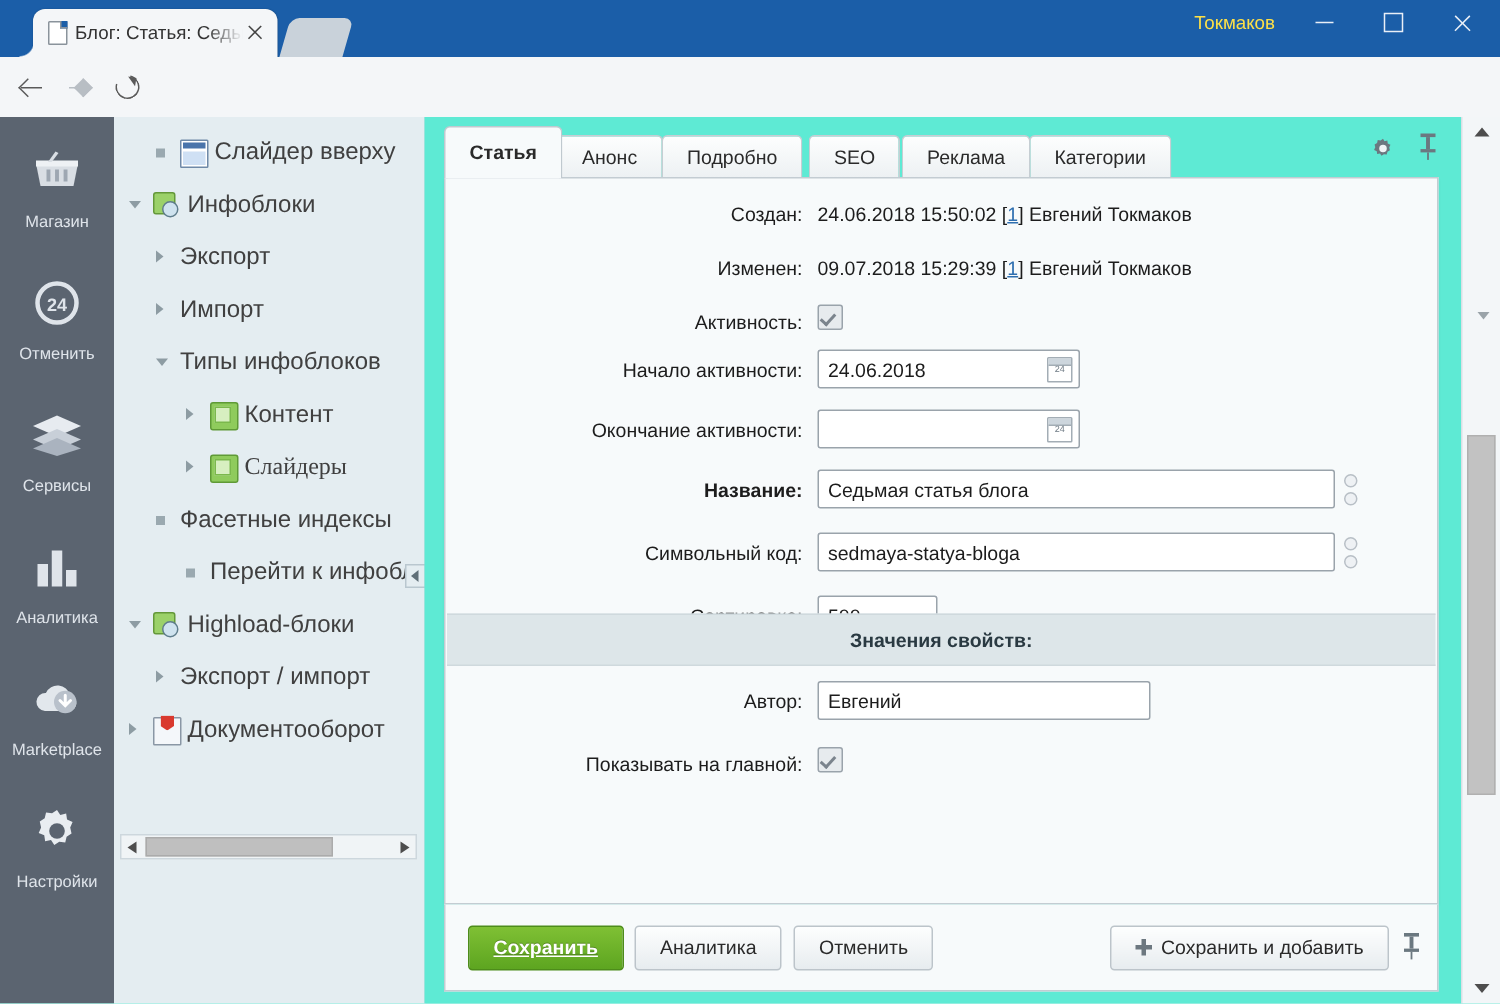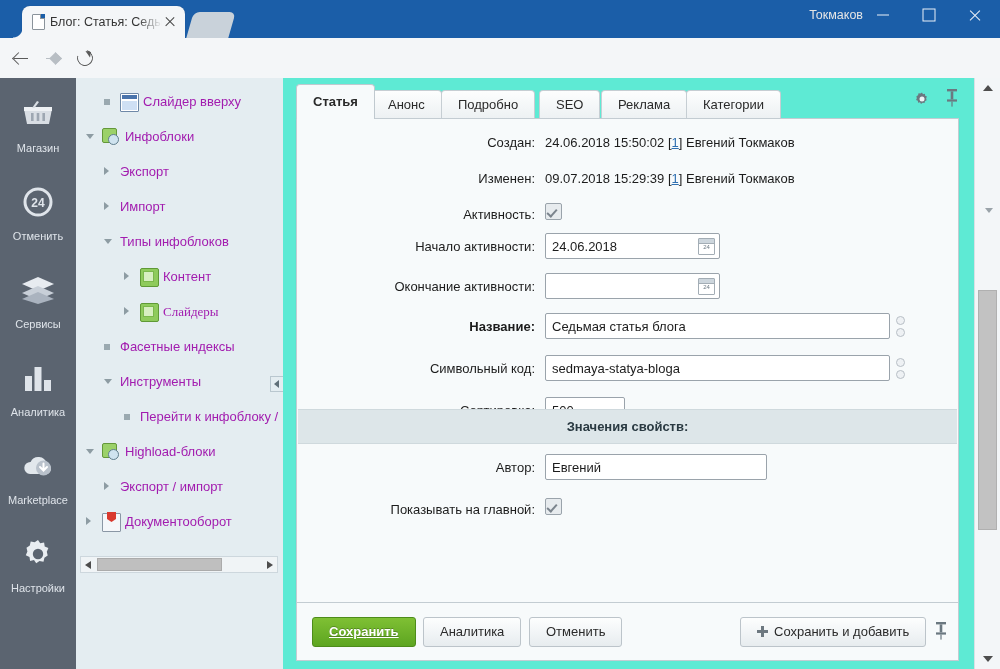--- a/index.html
+++ b/index.html
@@ -24,21 +24,21 @@
        font-size:12.5px;color:#333;white-space:nowrap;overflow:hidden;
        -webkit-mask-image:linear-gradient(to right,#000 78%,rgba(0,0,0,0) 100%);
        mask-image:linear-gradient(to right,#000 78%,rgba(0,0,0,0) 100%);}
   .tab-close{position:absolute;right:8px;top:9px;width:14px;height:14px;cursor:pointer;}
   .tab-close::before,.tab-close::after{content:"";position:absolute;left:1px;top:6px;width:12px;height:1.3px;background:#444;}
   .tab-close::before{transform:rotate(45deg);}
   .tab-close::after{transform:rotate(-45deg);}
   .tab-ghost{position:absolute;left:190px;top:12px;width:42px;height:26px;background:#c9d2da;
        border-radius:6px 6px 0 0;transform:skewX(-16deg);}
 
-  .winuser{position:absolute;right:137px;top:6px;height:18px;line-height:18px;font-size:12.5px;color:#e5e5e5;}
+  .winuser{position:absolute;right:150px;top:6px;height:18px;line-height:18px;font-size:12.5px;color:#fde047;}
   .wbtn{position:absolute;top:0;width:46px;height:30px;cursor:pointer;}
   .wbtn.min{right:94px;} .wbtn.max{right:48px;} .wbtn.close{right:2px;}
   .wbtn .g{position:absolute;left:50%;top:50%;}
   .wbtn.min .g{width:12px;height:1px;background:#e9eff7;transform:translate(-50%,-50%);}
   .wbtn.max .g{width:11px;height:11px;border:1px solid #e9eff7;transform:translate(-50%,-50%);}
   .wbtn.close .g{width:14px;height:14px;transform:translate(-50%,-50%);}
   .wbtn.close .g::before,.wbtn.close .g::after{content:"";position:absolute;left:0;top:6.5px;width:14px;height:1.2px;background:#e9eff7;}
   .wbtn.close .g::before{transform:rotate(45deg);} .wbtn.close .g::after{transform:rotate(-45deg);}
 
   .chrome-nav{position:absolute;left:0;top:38px;width:1000px;height:40px;background:#f4f6f8;
@@ -82,21 +82,21 @@
   .rail-item{position:relative;height:88px;cursor:pointer;text-align:center;}
   .rail-lbl{position:absolute;left:0;right:0;bottom:12px;font-size:11px;color:#dfe4ea;}
   .rail-ico{position:absolute;left:50%;top:16px;transform:translateX(-50%);
        width:40px;height:40px;display:flex;align-items:center;justify-content:center;}
   .rail-ico svg{display:block;}
 
   
   .treewrap{position:absolute;left:76px;top:78px;width:207px;height:591px;background:#e4edf1;
        border-right:1px solid #c6d2d8;overflow:hidden;}
   .tree{position:absolute;left:0;top:0;width:207px;height:468px;padding-top:6px;box-sizing:border-box;}
-  .node{position:relative;height:35px;line-height:35px;white-space:nowrap;font-size:13px;color:#a21caf;cursor:pointer;}
+  .node{position:relative;height:35px;line-height:35px;white-space:nowrap;font-size:16px;color:#404040;cursor:pointer;}
   .tw{position:absolute;top:13px;width:9px;height:9px;}
   .tw.closed{border-left:5px solid #8d9ca3;border-top:4.5px solid transparent;border-bottom:4.5px solid transparent;width:0;height:0;}
   .tw.open{border-top:5px solid #8d9ca3;border-left:4.5px solid transparent;border-right:4.5px solid transparent;width:0;height:0;margin-top:2px;}
   .tw.dot{width:6px;height:6px;background:#9aa9b0;top:15px;}
   .nico{position:absolute;top:9px;width:17px;height:17px;}
   .ic-green2{background:#8fcb5c;border:1px solid #5f9a36;border-radius:2px;}
   .ic-green2::after{content:"";position:absolute;left:2px;top:2px;width:9px;height:9px;background:#d7efc0;border:1px solid #7bb84c;}
   .ic-blue{background:#fff;border:1px solid #6f89a8;border-radius:1px;}
   .ic-blue::before{content:"";position:absolute;left:1px;top:1px;right:1px;height:4px;background:#4a74ab;}
   .ic-blue::after{content:"";position:absolute;left:1px;top:7px;right:1px;bottom:1px;background:#cfe0f4;}
@@ -340,24 +340,20 @@
         <div class="node">
           <span class="tw closed" style="left: 48px;"></span>
           <span class="nico ic-green2" style="left: 64px;"></span>
           <span class="nlbl" style="left: 87px; font-family: Liberation Serif, serif;">Слайдеры</span>
         </div>
         <div class="node">
           <span class="tw dot" style="left: 28px;"></span>
           <span class="nlbl" style="left: 44px;">Фасетные индексы</span>
         </div>
         <div class="node">
-          <span class="tw open" style="left: 28px;"></span>
-          <span class="nlbl" style="left: 44px;">Инструменты</span>
-        </div>
-        <div class="node">
           <span class="tw dot" style="left: 48px;"></span>
           <span class="nlbl" style="left: 64px;">Перейти к инфоблоку /</span>
         </div>
         <div class="node">
           <span class="tw open" style="left: 10px;"></span>
           <span class="infoblk" style="left: 26px;">
             <span class="sq"></span>
             <span class="gr"></span>
           </span>
           <span class="nlbl" style="left: 49px;">Highload-блоки</span>

